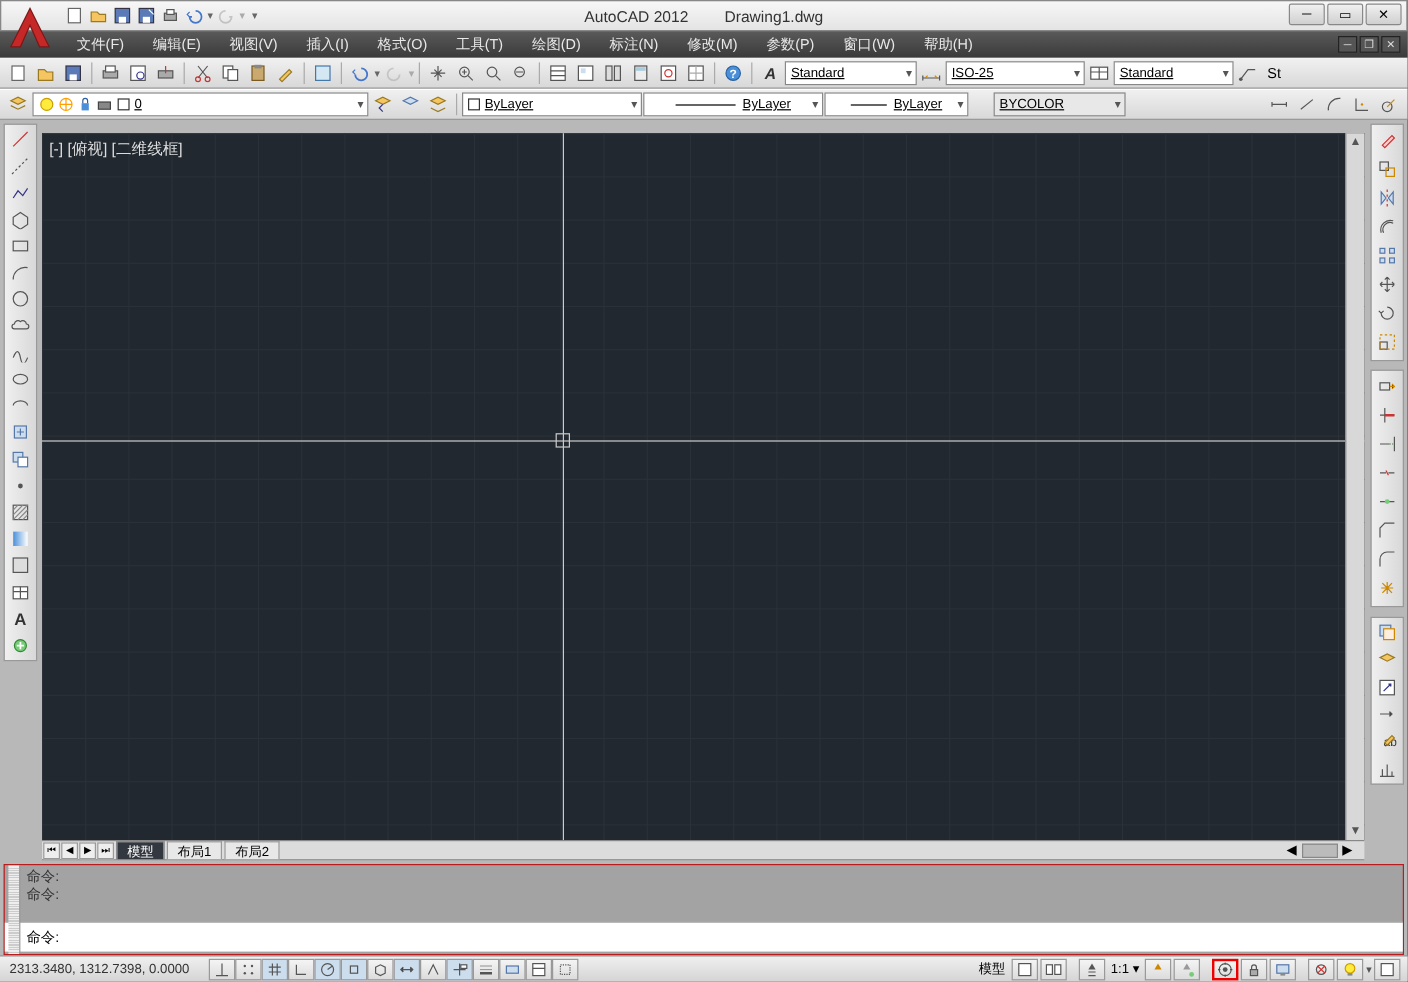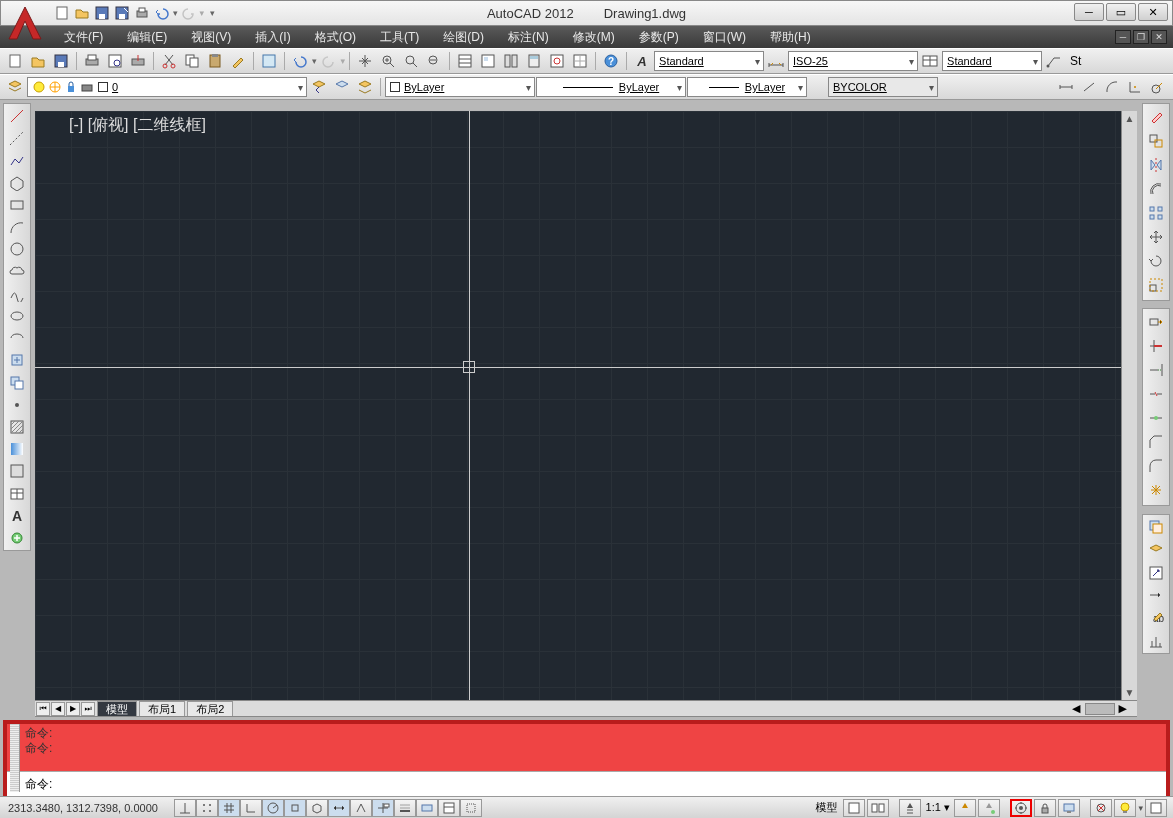--- a/index.html
+++ b/index.html
@@ -30,31 +30,31 @@
 .vtoolbar.right1 { right:3px; height:198px; }
 .vtoolbar.right2 { right:3px; top:308px; height:198px; }
 .vtoolbar.right3 { right:3px; top:514px; height:140px; }
 .vbtn { width:22px; height:22px; display:flex; align-items:center; justify-content:center; border:1px solid transparent; }
 
 .canvas-area { position:absolute; left:35px; top:111px; right:36px; bottom:118px; background:#212830; }
 .canvas-grid { width:100%; height:100%; background-image:linear-gradient(#2a3138 1px,transparent 1px),linear-gradient(90deg,#2a3138 1px,transparent 1px); background-size:36px 36px; position:relative; }
 .crosshair-h { position:absolute; left:0; right:0; top:256px; height:1px; background:#ccc; }
 .crosshair-v { position:absolute; top:0; bottom:0; left:434px; width:1px; background:#ccc; }
 .cursor-box { position:absolute; left:428px; top:250px; width:12px; height:12px; border:1px solid #ccc; }
-.viewport-label { position:absolute; left:6px; top:4px; color:#ddd; font-size:16px;margin-left:28px; }
+.viewport-label { position:absolute; left:6px; top:4px; color:#ddd; font-size:13px; }
 .scroll-v { position:absolute; right:0; top:0; bottom:0; width:16px; background:#d8d8d8; border-left:1px solid #888; display:flex; flex-direction:column; justify-content:space-between; align-items:center; padding:2px 0; }
 .scroll-v .arrow { font-size:10px; color:#555; }
 
 .tabs-row { position:absolute; left:35px; right:36px; bottom:101px; height:17px; background:#dcdcdc; display:flex; align-items:center; font-size:11px; border-top:1px solid #888; border-bottom:1px solid #888;}
 .tabs-row .navbtn { width:14px; height:14px; border:1px solid #999; background:#eee; display:flex; align-items:center; justify-content:center; font-size:8px; margin-left:1px; }
 .tab { padding:0 8px; height:15px; background:#e8e8e8; border:1px solid #999; border-bottom:none; margin-left:2px; display:flex; align-items:center; }
 .tab.active { background:#333840; color:#fff; }
 .tabs-scroll { margin-left:auto; display:flex; align-items:center; gap:4px; padding-right:10px; }
 
-.cmdwin { position:absolute; left:3px; right:3px; bottom:22px; height:76px; background:#ef4444; border:4px solid #b91c1c; }
+.cmdwin { position:absolute; left:3px; right:3px; bottom:22px; height:76px; background:#a3a3a3; border:1px solid #b91c1c; }
 .cmdhist { height:48px; padding:2px 6px; font-size:12px; color:#333; line-height:15px; overflow:hidden; border-bottom:1px solid #aaa; }
 .cmdline { height:24px; display:flex; align-items:center; padding:0 6px; background:#fff; }
 .cmdline input { border:none; outline:none; flex:1; font-size:12px; }
 .cmd-handle { position:absolute; left:3px; top:0; bottom:0; width:10px; background:repeating-linear-gradient(#ccc,#ccc 1px,#eee 1px,#eee 2px); border-right:1px solid #999;}
 
 .statusbar { position:absolute; left:0; right:0; bottom:0; height:22px; background:linear-gradient(#f0f0f0,#d4d4d4); border-top:1px solid #999; display:flex; align-items:center; font-size:11px; }
 .coords { padding:0 8px; color:#333; }
 .sb-group { display:flex; align-items:center; gap:0; margin-left:8px; }
 .sbtn { width:22px; height:18px; border:1px solid #999; background:linear-gradient(#f4f4f4,#dcdcdc); display:flex; align-items:center; justify-content:center; font-size:10px; }
 .sbtn.active { background:#cde; }
@@ -307,21 +307,21 @@
     </div>
   <div class="tcombo" style="width:110px">
       <span>Standard</span>
     </div>
   <div class="tbtn">
       <svg width="18" height="16">
         <path d="M2 12h14M2 10v4M16 10v4" stroke="#555"></path>
         <path d="M4 12l2-2M14 12l-2-2" stroke="#c80"></path>
       </svg>
     </div>
-  <div class="tcombo" style="width:130px">
+  <div class="tcombo" style="width:116px">
       <span>ISO-25</span>
     </div>
   <div class="tbtn">
       <svg width="18" height="16">
         <rect x="2" y="3" width="14" height="10" fill="#fff" stroke="#555"></rect>
         <path d="M2 7h14M9 3v10" stroke="#555"></path>
       </svg>
     </div>
   <div class="tcombo" style="width:100px">
       <span>Standard</span>

